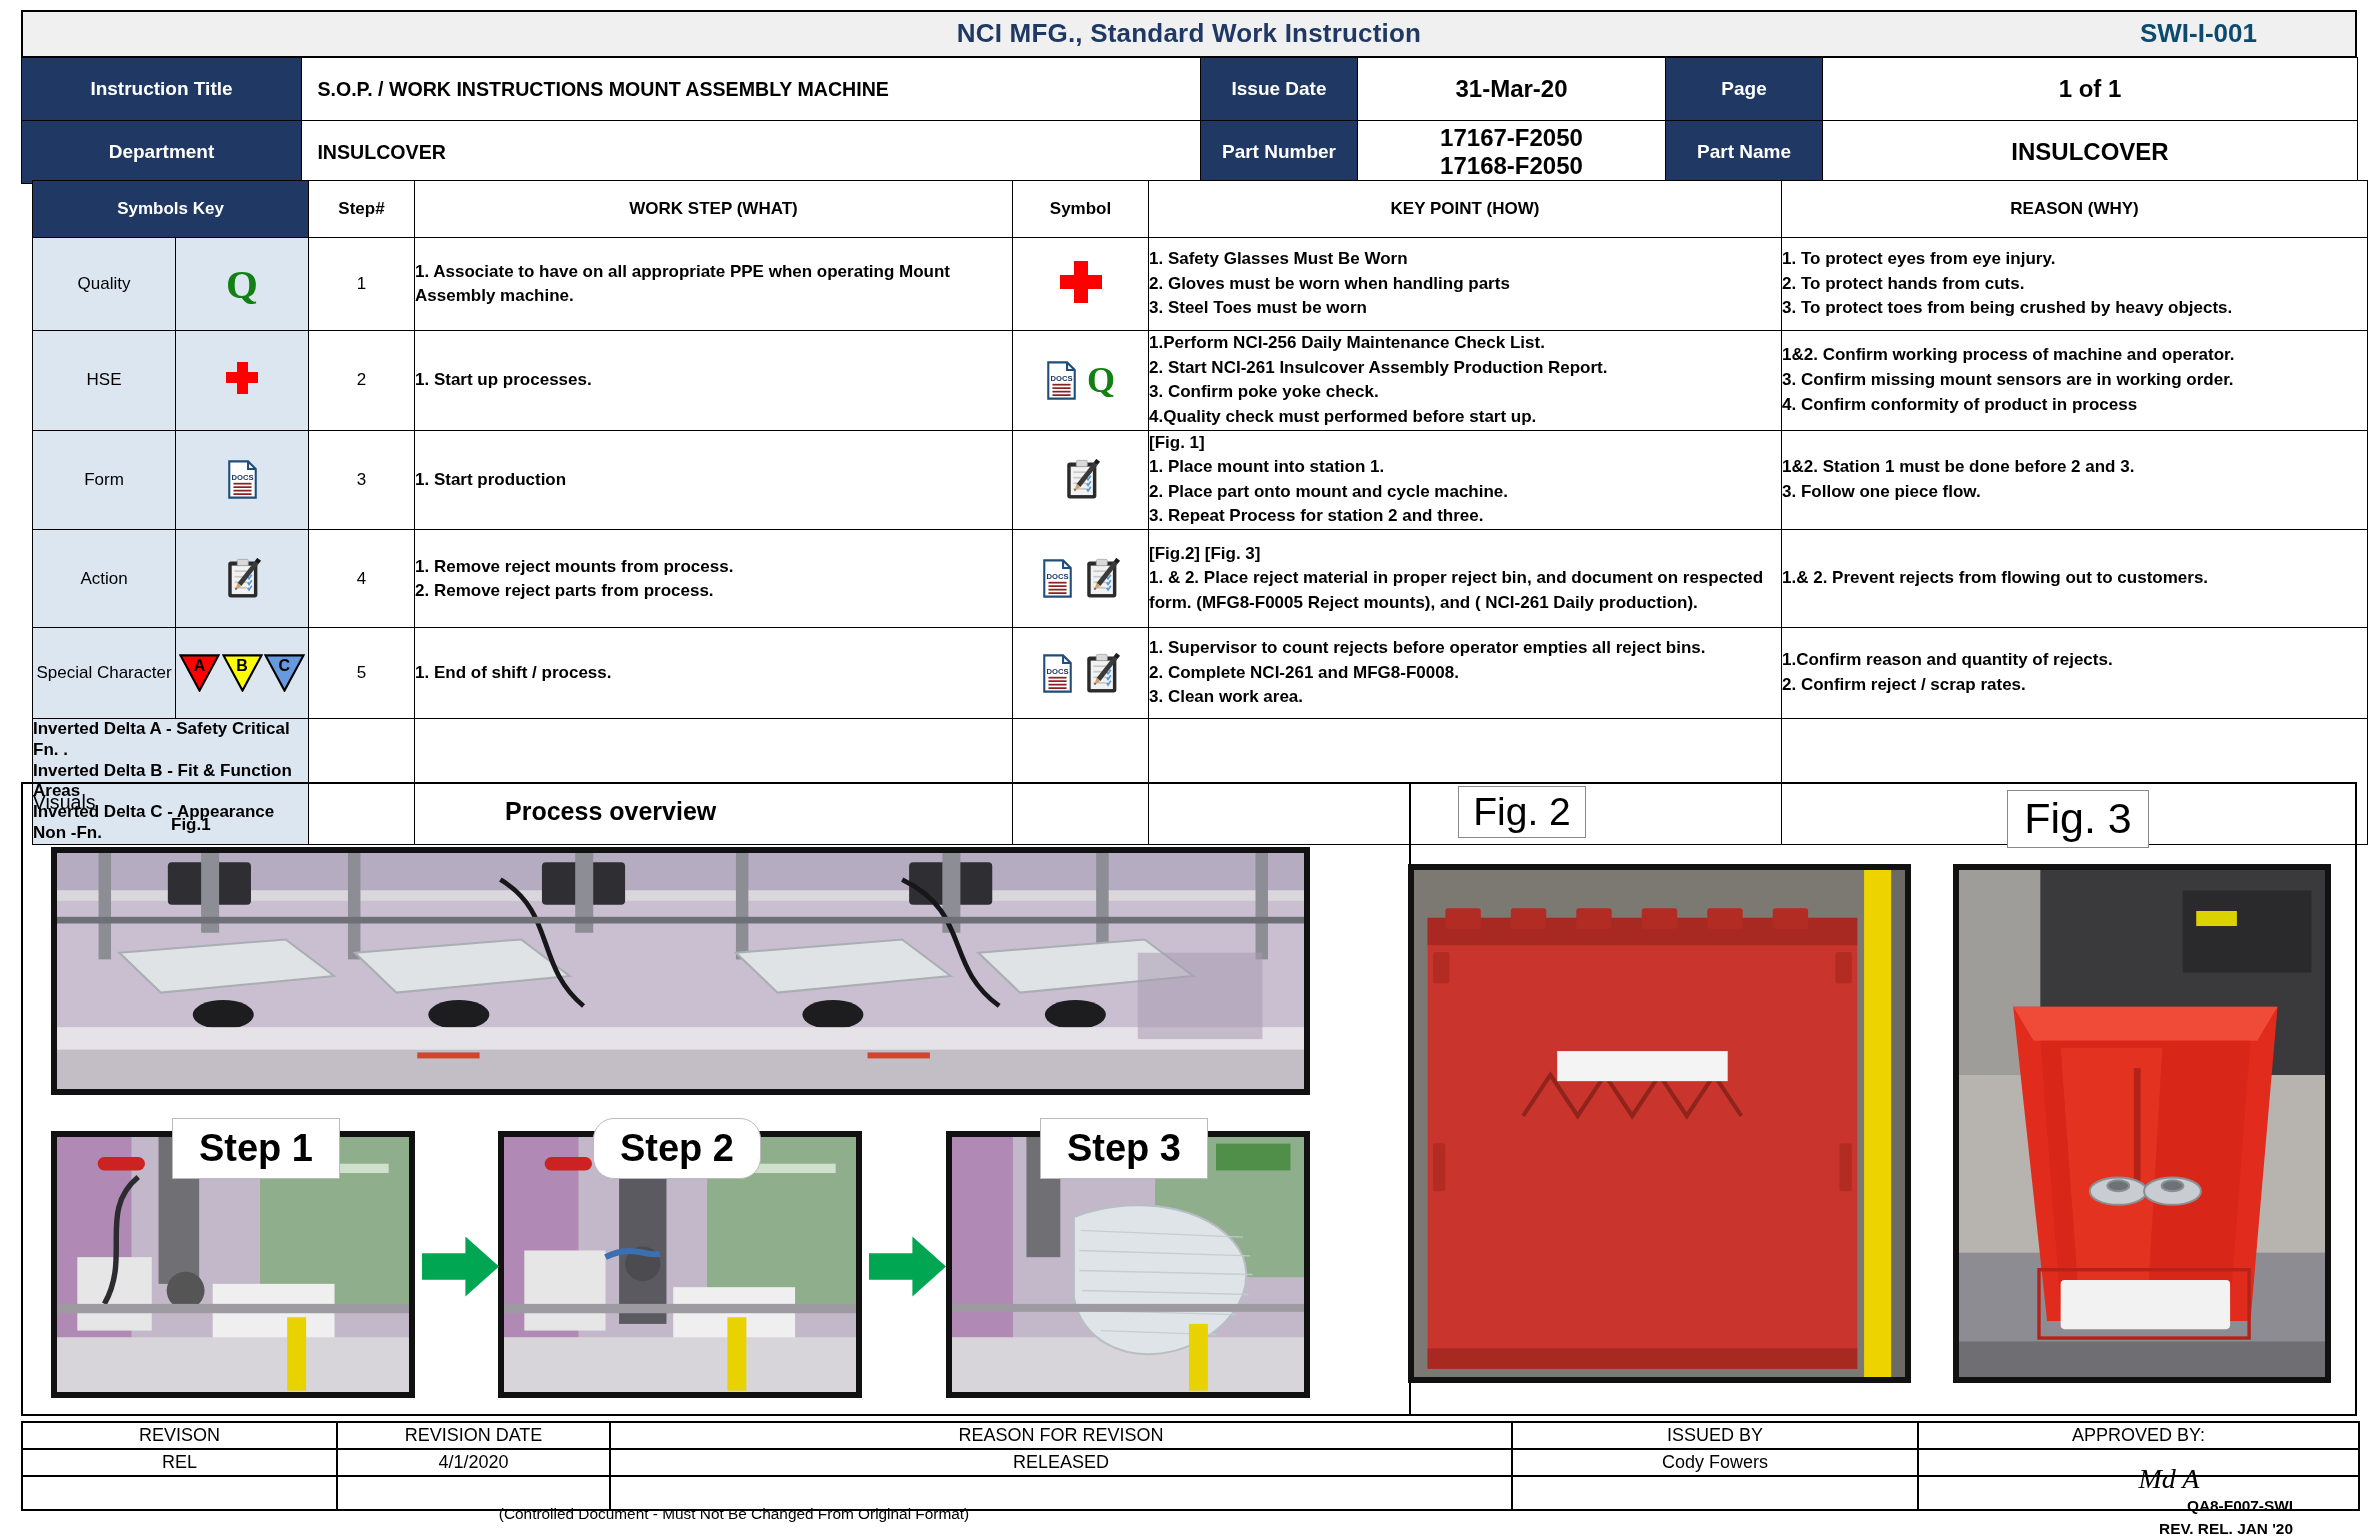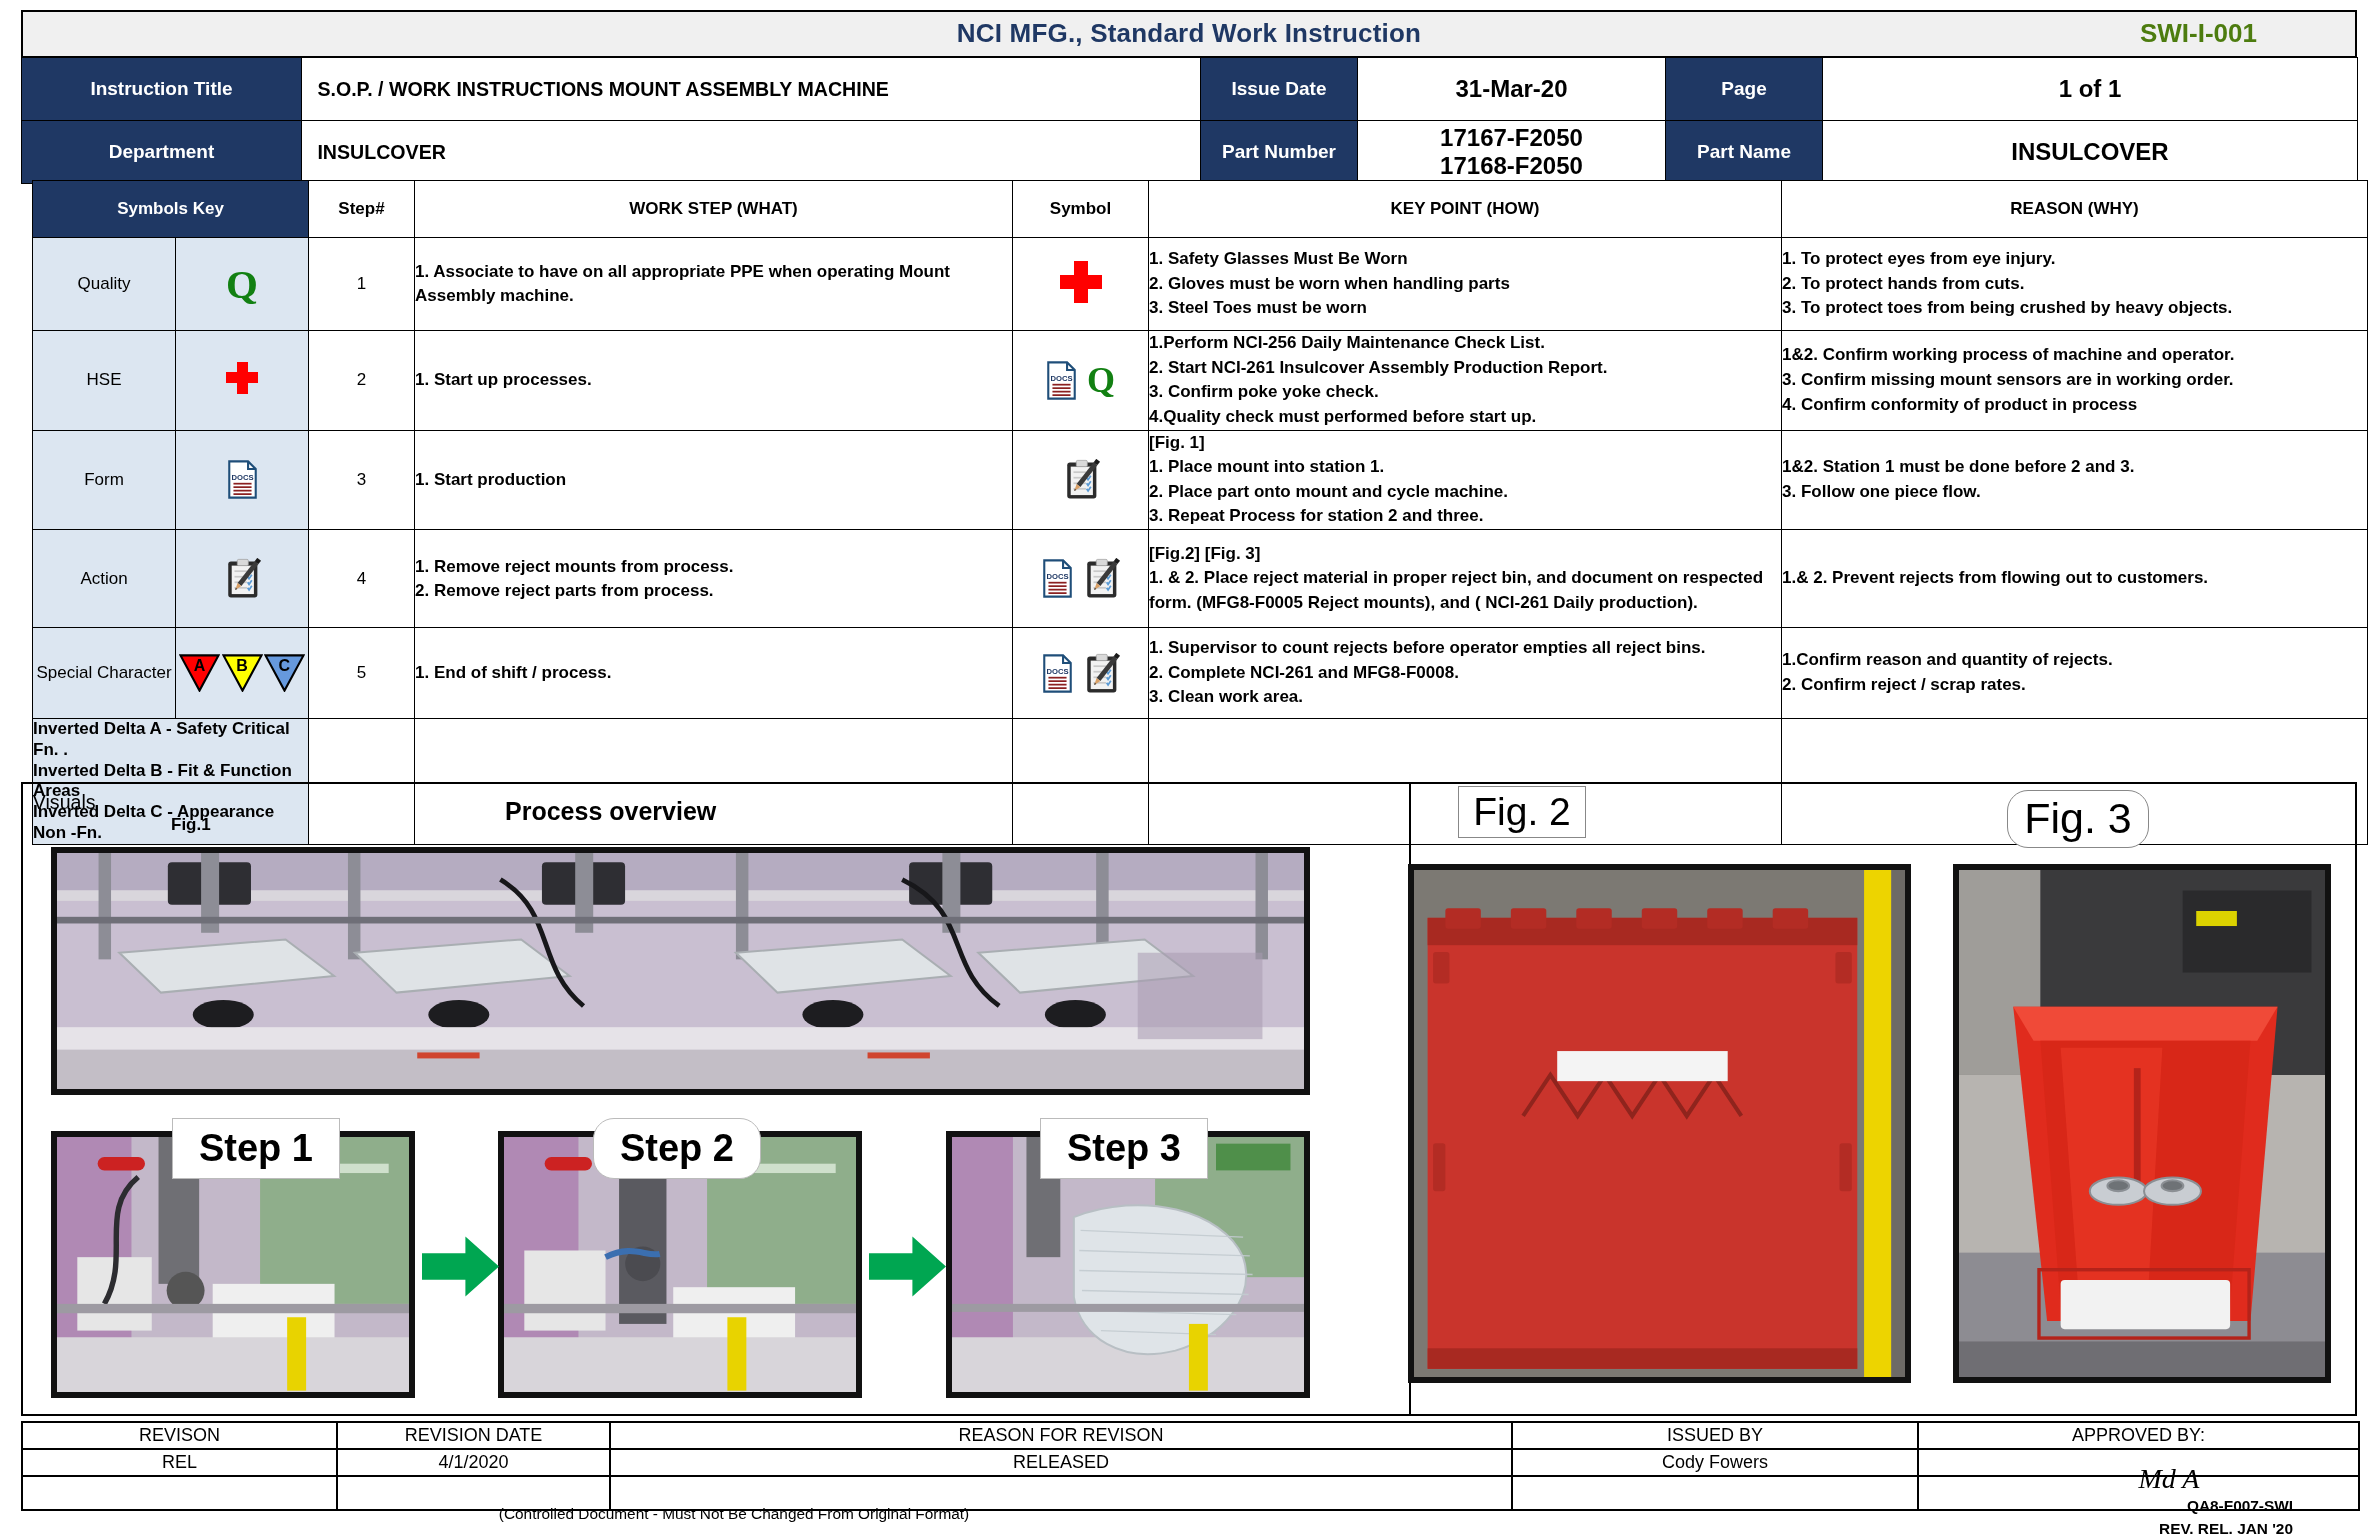--- a/index.html
+++ b/index.html
@@ -13,21 +13,21 @@
   .lightblue{background:#dce6f1;}
   .ctr{text-align:center;}
 
   
   .banner{position:absolute;left:21px;top:9.8px;width:2336px;height:48px;
           background:#f0f0f0;border:2.1px solid #000;box-sizing:border-box;}
   .banner-title{position:absolute;left:0;top:0;width:100%;height:100%;
           display:flex;align-items:center;justify-content:center;
           color:#1f3864;font-weight:bold;font-size:26px;letter-spacing:0.2px;}
   .banner-code{position:absolute;right:98px;top:0;height:100%;display:flex;align-items:center;
-          color:#4d7c0f;font-weight:bold;font-size:26px;}
+          color:#0c4a6e;font-weight:bold;font-size:26px;}
 
   
   .hdr{position:absolute;left:21px;top:57px;width:2336px;}
   .hdr td{height:62px;font-size:19px;}
   .hdr .lbl{font-size:19px;}
   .hdr .val{padding-left:15.4px;font-weight:bold;font-size:19.6px;}
   .hdr .valc{text-align:center;font-weight:bold;font-size:24px;}
 
   
   .main{position:absolute;left:32px;top:180px;width:2336px;}
@@ -631,21 +631,21 @@
             <rect x="624" y="400" width="18" height="70" rx="4"></rect>
             <rect x="28" y="120" width="24" height="46" rx="4"></rect>
             <rect x="618" y="120" width="24" height="46" rx="4"></rect>
           </g>
           <rect x="20" y="700" width="630" height="30" fill="#a82921"></rect>
           <rect x="210" y="265" width="250" height="44" fill="#f4f4f4"></rect>
         </svg>
       </div>
     </div>
 
-    <div class="fig-label-box" style="left:1984px;top:5.6px;width:140px;height:56px;font-size:43px;border-radius:21px;">
+    <div class="fig-label-box" style="left:1984px;top:5.6px;width:140px;height:56px;font-size:43px;">
       <span>Fig. 3</span>
     </div>
     <div class="photo" style="left:1930px;top:80px;width:378px;height:519px;">
       <div class="inner">
         <svg width="100%" height="100%" viewBox="0 0 540 742" preserveAspectRatio="none">
           <rect width="540" height="742" fill="#b7b4b0"></rect>
           <rect x="0" y="0" width="540" height="300" fill="#3a3a3c"></rect>
           <rect x="0" y="0" width="120" height="300" fill="#9f9d99"></rect>
           <rect x="330" y="30" width="190" height="120" fill="#2a2a2c"></rect>
           <rect x="350" y="60" width="60" height="22" fill="#dcd200"></rect>

